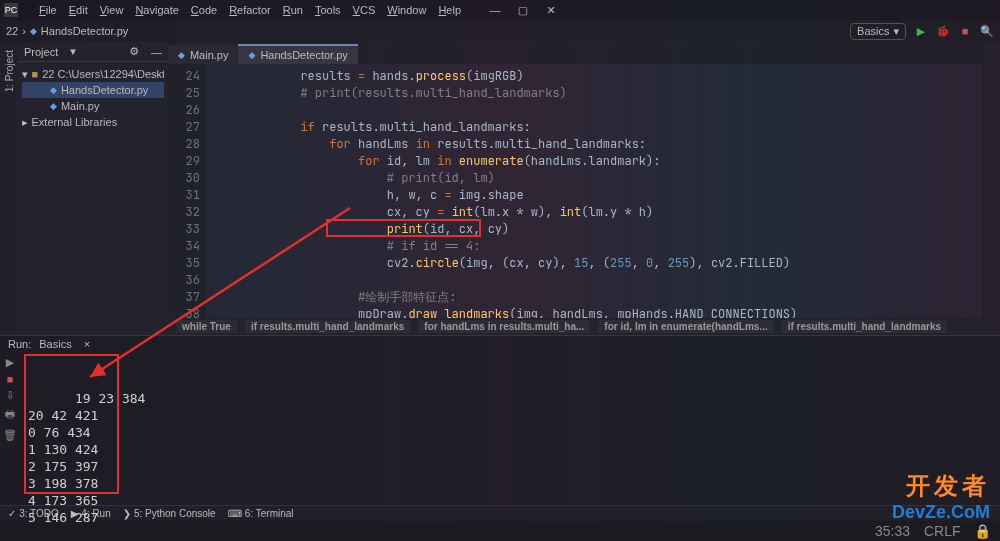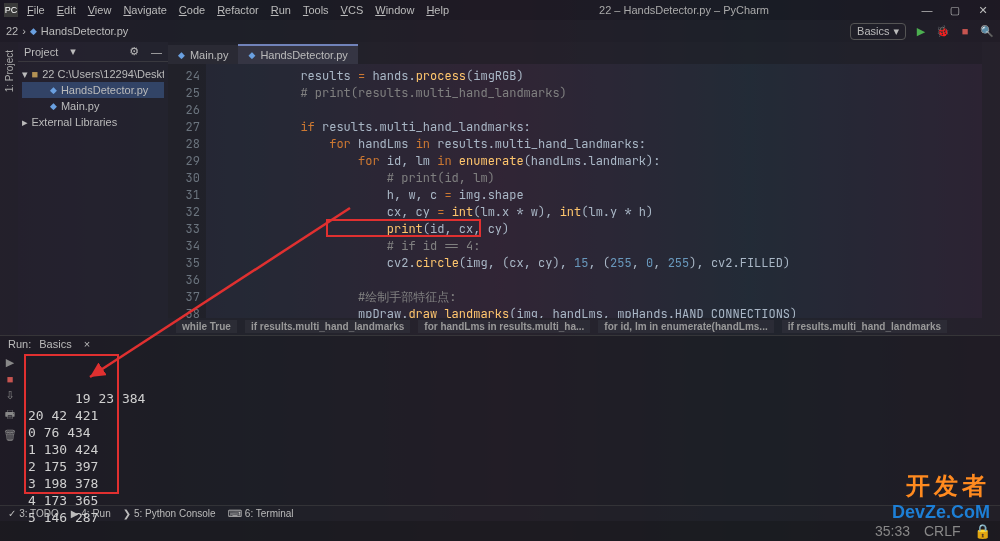--- a/index.html
+++ b/index.html
@@ -1,20 +1,20 @@
 <!DOCTYPE html>
 <html><head>
 <meta charset="utf-8">
 <style>
   * { margin: 0; padding: 0; box-sizing: border-box; }
   body { font-family: "Segoe UI", sans-serif; font-size: 11px; color: #bbb; background: #2b2b2b; width: 1000px; height: 541px; overflow: hidden; position: relative; }
   .bg-overlay { position: absolute; inset: 0; background: linear-gradient(90deg, rgba(80,40,120,0.45), rgba(60,80,130,0.45), rgba(120,60,130,0.45), rgba(50,90,140,0.45), rgba(100,50,120,0.45)); z-index: 0; pointer-events: none; }
   .app { position: relative; z-index: 1; display: flex; flex-direction: column; height: 100%; }
   
-  .titlebar { height: 20px; display: flex; align-items: center; background: rgba(20,20,25,0.8); padding: 0 4px; gap: 4px; }
+  .titlebar { height: 20px; display: flex; align-items: center; background: rgba(20,20,25,0.8); padding: 0 4px; gap: 16px; }
   .titlebar .logo { width: 14px; height: 14px; display:flex; align-items:center; justify-content:center; color:#fff; font-size:9px; background:#3a3a3a; }
   .titlebar .menu { display: flex; gap: 2px; }
   .titlebar .menu span { padding: 2px 5px; color: #bbb; cursor: default; }
   .titlebar .menu span u { text-decoration: underline; }
   .titlebar .title { flex: 1; text-align: center; color: #aaa; font-size: 11px; }
   .titlebar .winbtns { display: flex; gap: 2px; }
   .titlebar .winbtns span { width: 26px; text-align: center; color: #bbb; }
   
   .toolbar { height: 22px; display: flex; align-items: center; background: rgba(25,25,30,0.8); padding: 0 6px; gap: 6px; font-size: 11px; }
   .toolbar .crumb { display: flex; align-items: center; gap: 4px; flex:1; }
@@ -83,21 +83,20 @@
         <span><u>V</u>iew</span>
         <span><u>N</u>avigate</span>
         <span><u>C</u>ode</span>
         <span><u>R</u>efactor</span>
         <span><u>R</u>un</span>
         <span><u>T</u>ools</span>
         <span><u>V</u>CS</span>
         <span><u>W</u>indow</span>
         <span><u>H</u>elp</span>
       </div>
-    <div class="title">22 – HandsDetector.py – PyCharm</div>
     <div class="winbtns">
       <span>—</span>
       <span>▢</span>
       <span>✕</span>
     </div>
   </div>
 
   <div class="toolbar">
     <div class="crumb">
       <span>22</span>

